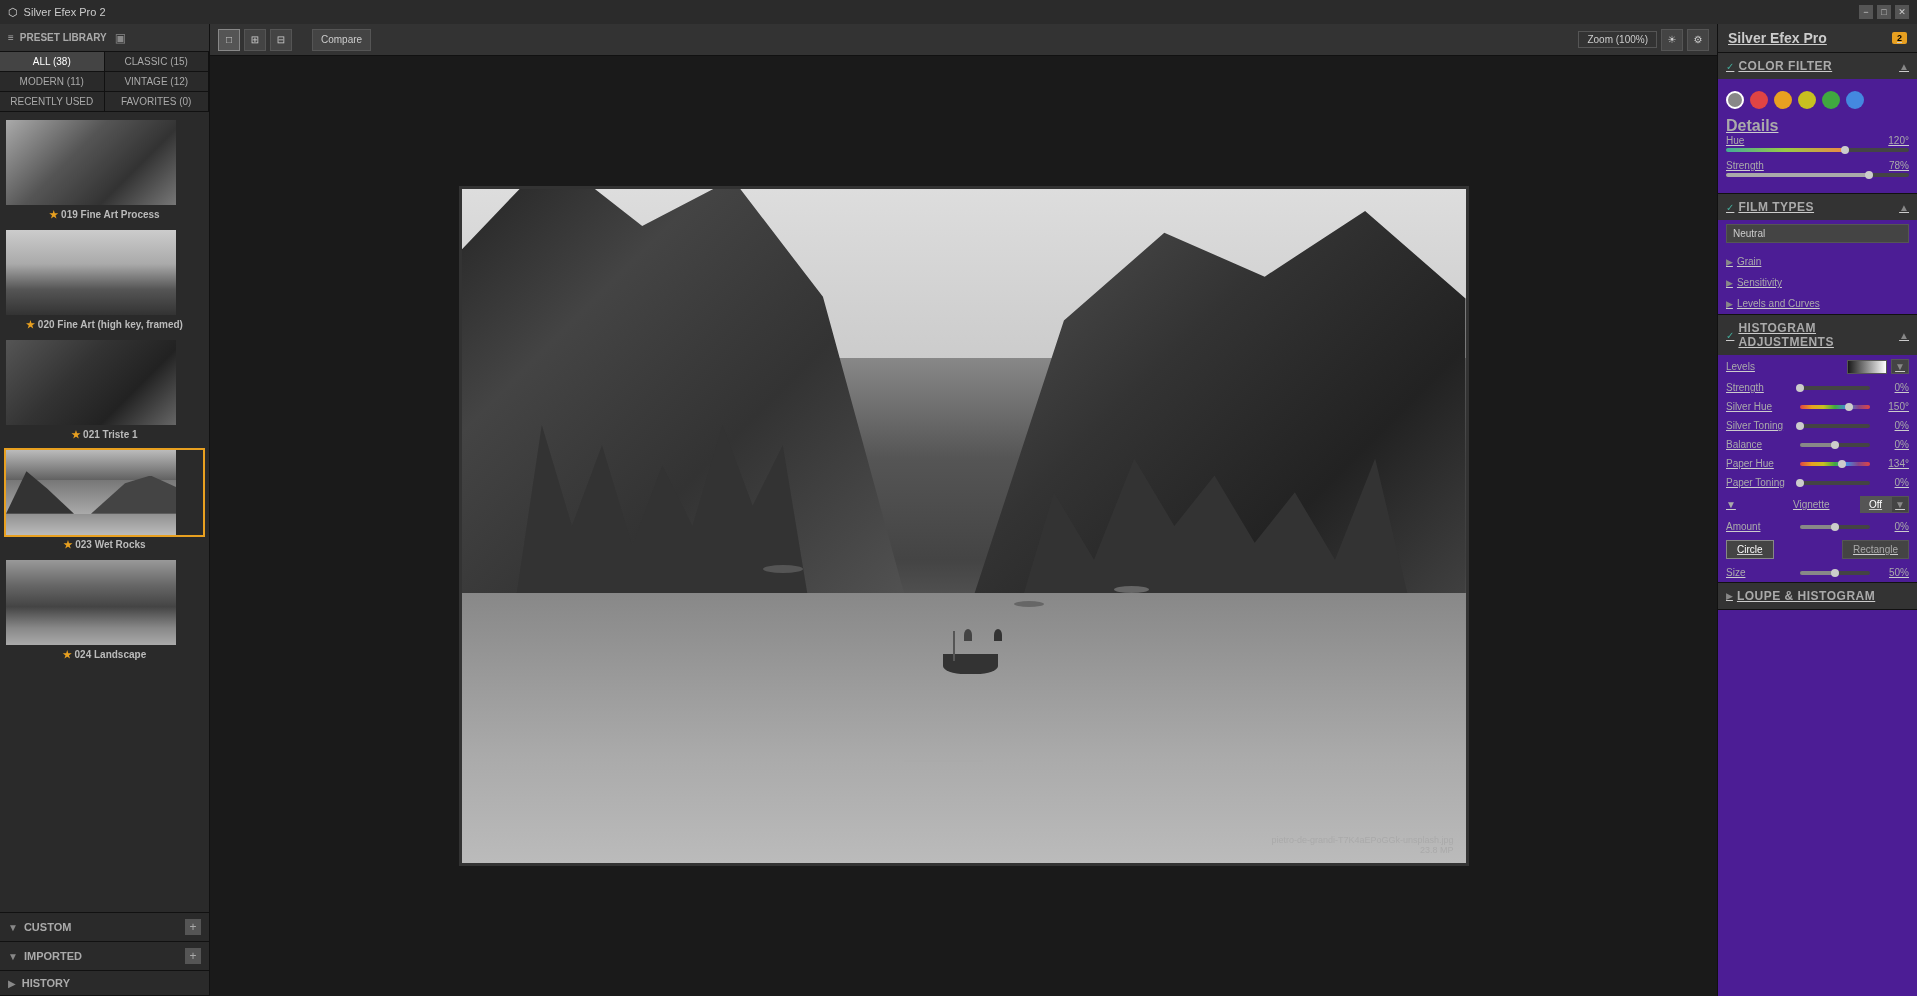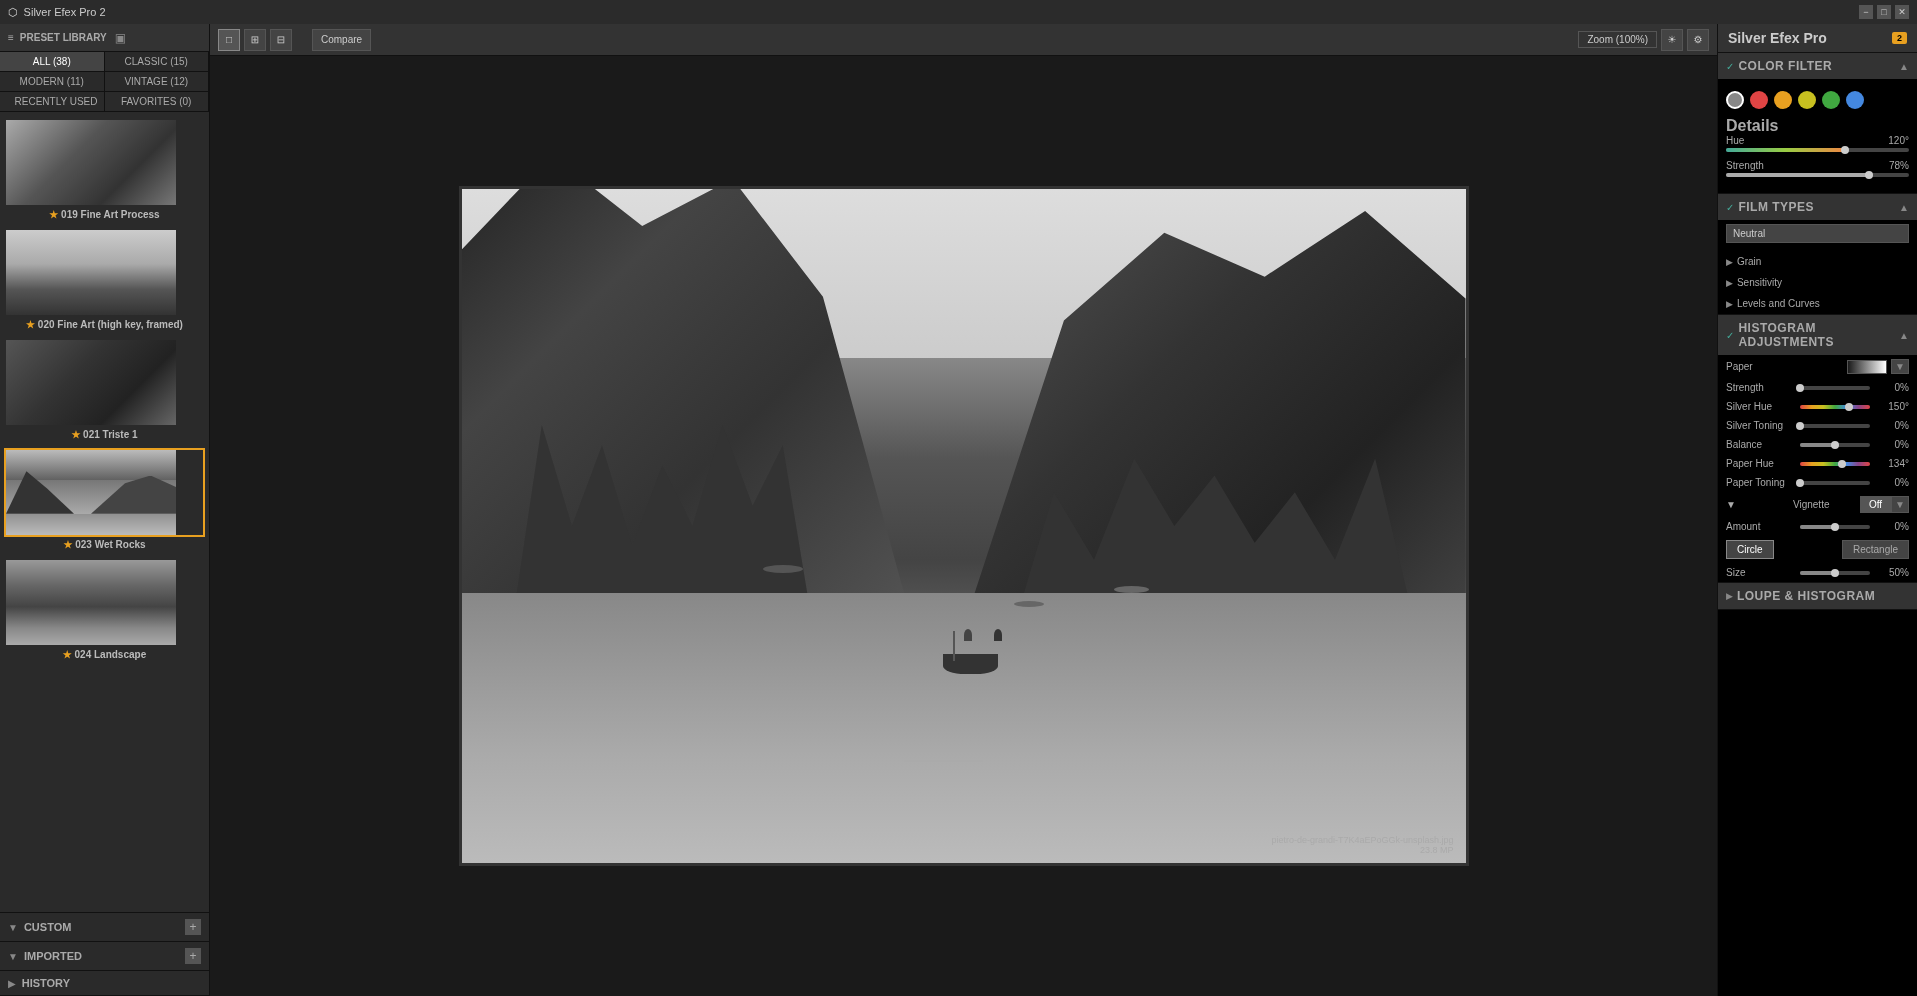--- a/index.html
+++ b/index.html
@@ -267,26 +267,27 @@
       bottom: 8px;
       right: 12px;
       color: #aaa;
       font-size: 9px;
       text-align: right;
     }
 
     
     #right-panel {
       width: 200px;
-      background: #000000;
+      background: #4c1d95;
       display: flex;
       flex-direction: column;
       flex-shrink: 0;
       border-left: 1px solid #111;
       overflow: hidden;
+      text-decoration: underline;
     }
 
     #right-panel-top {
       background: #333;
       padding: 6px 10px;
       display: flex;
       align-items: center;
       justify-content: space-between;
       border-bottom: 1px solid #111;
     }
@@ -544,21 +545,21 @@
       <span>≡</span>
       <span>PRESET LIBRARY</span>
       <button class="panel-icon-btn">▣</button>
     </div>
 
     <div id="preset-filter-tabs">
       <div class="preset-tab active">ALL (38)</div>
       <div class="preset-tab">CLASSIC (15)</div>
       <div class="preset-tab">MODERN (11)</div>
       <div class="preset-tab">VINTAGE (12)</div>
-      <div class="preset-tab" style="grid-column: span 1; text-align: right;">RECENTLY USED</div>
+      <div class="preset-tab" style="grid-column: span 1;">RECENTLY USED</div>
       <div class="preset-tab">FAVORITES (0)</div>
     </div>
 
     <div id="preset-list">
       <div class="preset-item">
         <div class="preset-thumb-wrap">
           <div class="preset-thumb">
             <div class="preset-thumb-bw" style="background: linear-gradient(135deg, #aaa 0%, #555 40%, #333 70%, #777 100%);"></div>
           </div>
         </div>
@@ -758,21 +759,21 @@
       </div>
 
       <div class="panel-section">
         <div class="panel-section-header">
           <span class="check-icon">✓</span>
           <span class="section-title">HISTOGRAM ADJUSTMENTS</span>
           <span class="expand-icon">▲</span>
         </div>
 
         <div class="toning-row">
-          <span class="toning-label">Paper</span>
+          <span class="toning-label">Levels</span>
           <div class="toning-swatch-area">
             <div class="toning-swatch"></div>
             <button class="toning-arrow">▼</button>
           </div>
         </div>
 
         <div class="fa-row">
           <span class="fa-label">Strength</span>
           <div class="fa-slider-wrap">
             <div class="slider-track">

